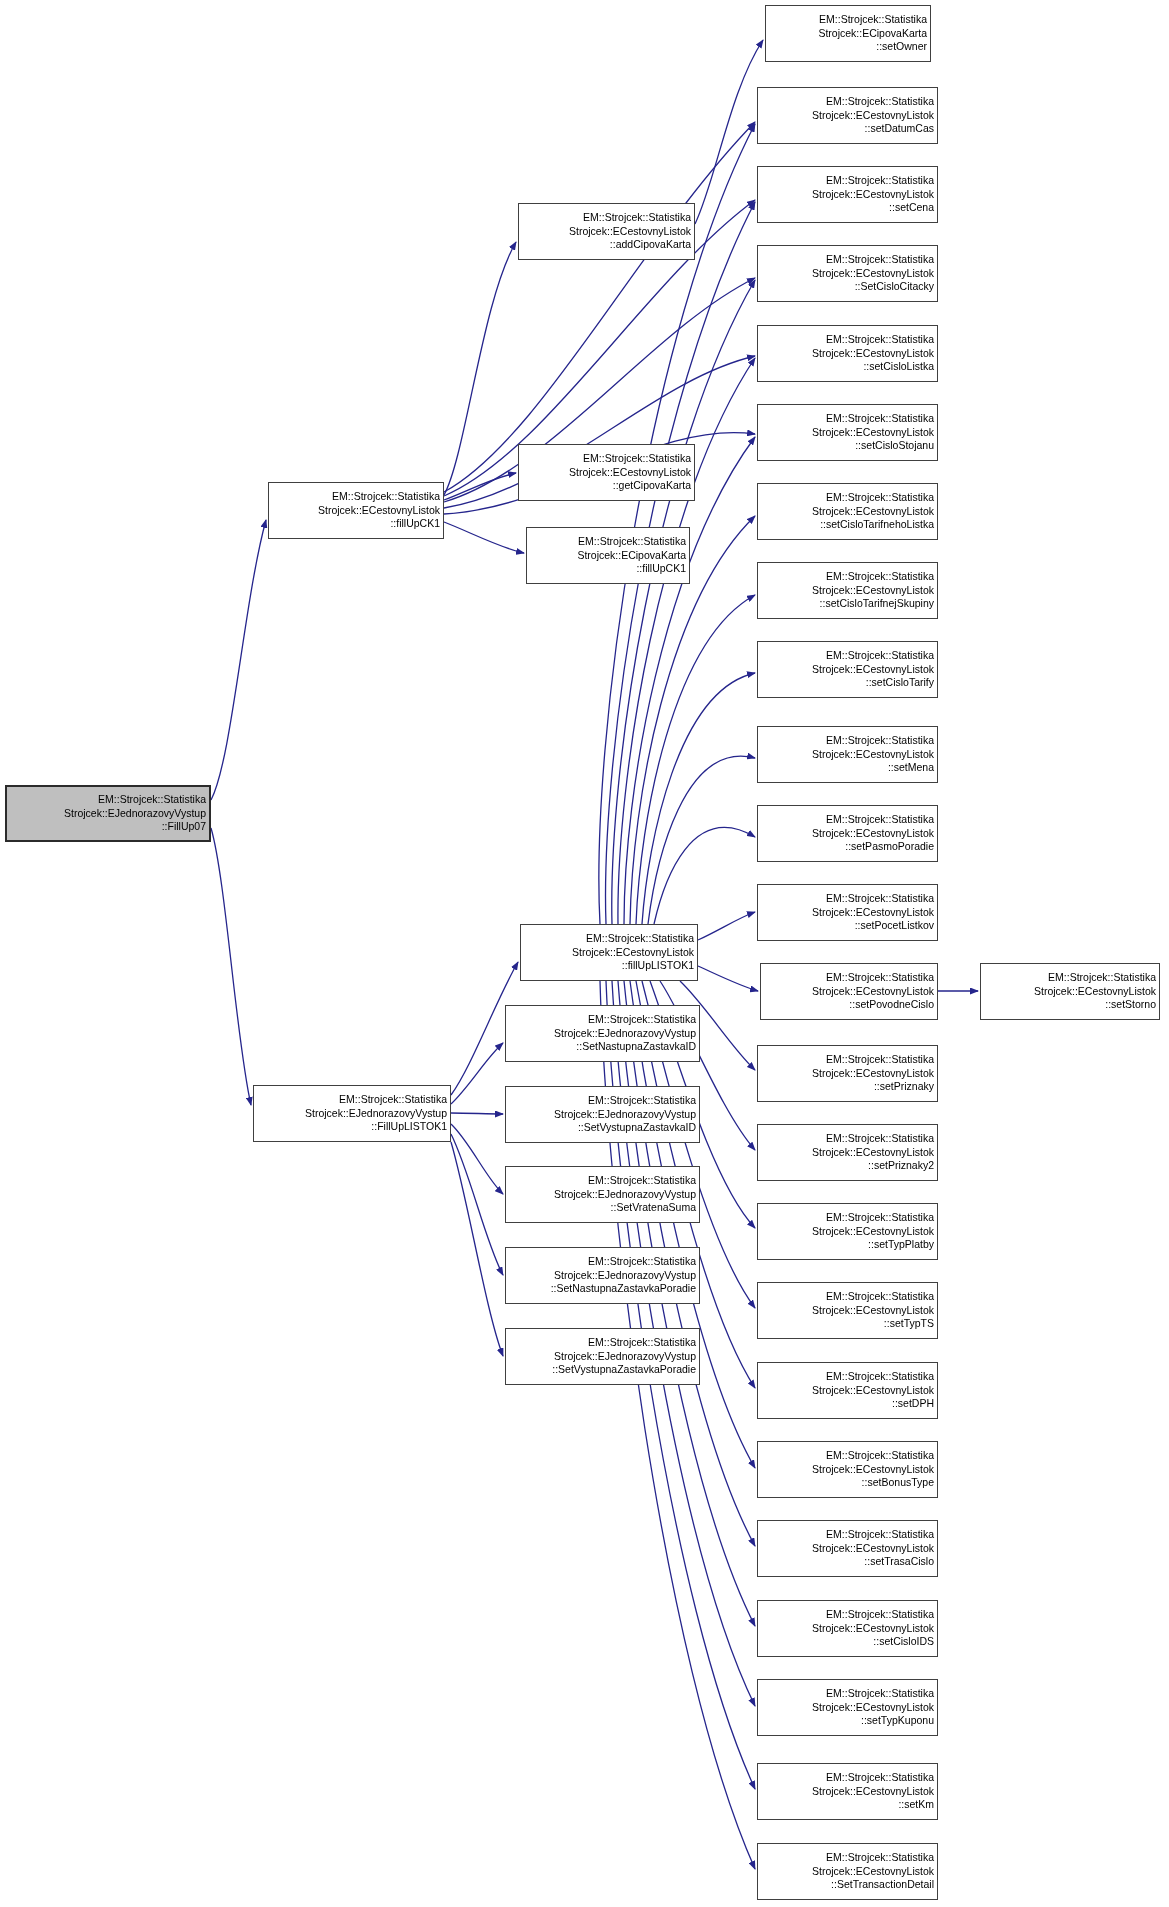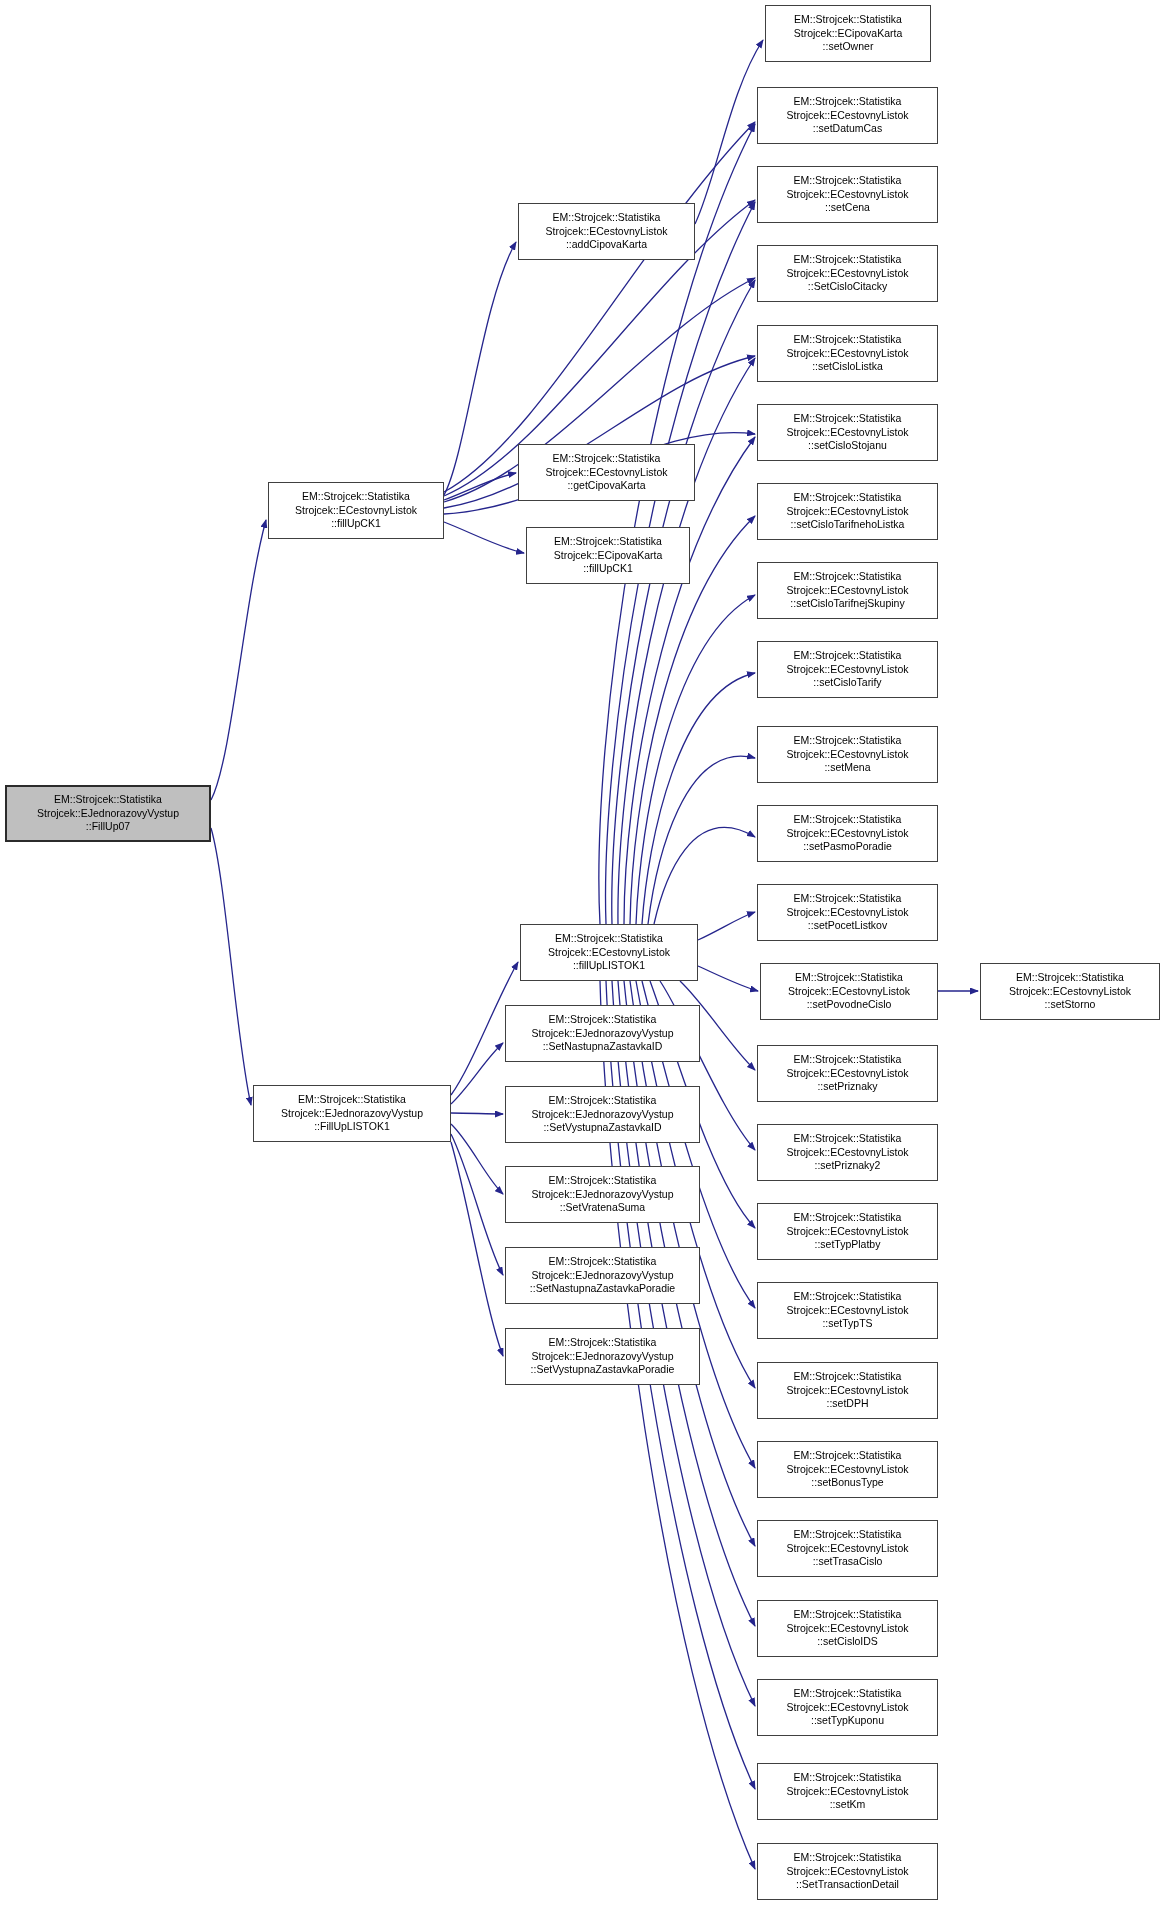--- a/index.html
+++ b/index.html
@@ -39,20 +39,21 @@
     white-space: pre-line;
     z-index: 2;
   }
   .node.root {
     background: #bfbfbf;
     border: 2px solid #2b2b2b;
   }
   .node .lbl {
     display: block;
     width: 100%;
+    text-align: right;
   }
 </style>
 </head>
 <body>
 
 <div id="canvas">
   <svg id="edges" xmlns="http://www.w3.org/2000/svg">
     <defs>
       <marker id="arrow" markerWidth="9" markerHeight="7" refX="8" refY="3.5" orient="auto" markerUnits="userSpaceOnUse">
         <polygon points="0 0, 9 3.5, 0 7" fill="#25258c"></polygon>

